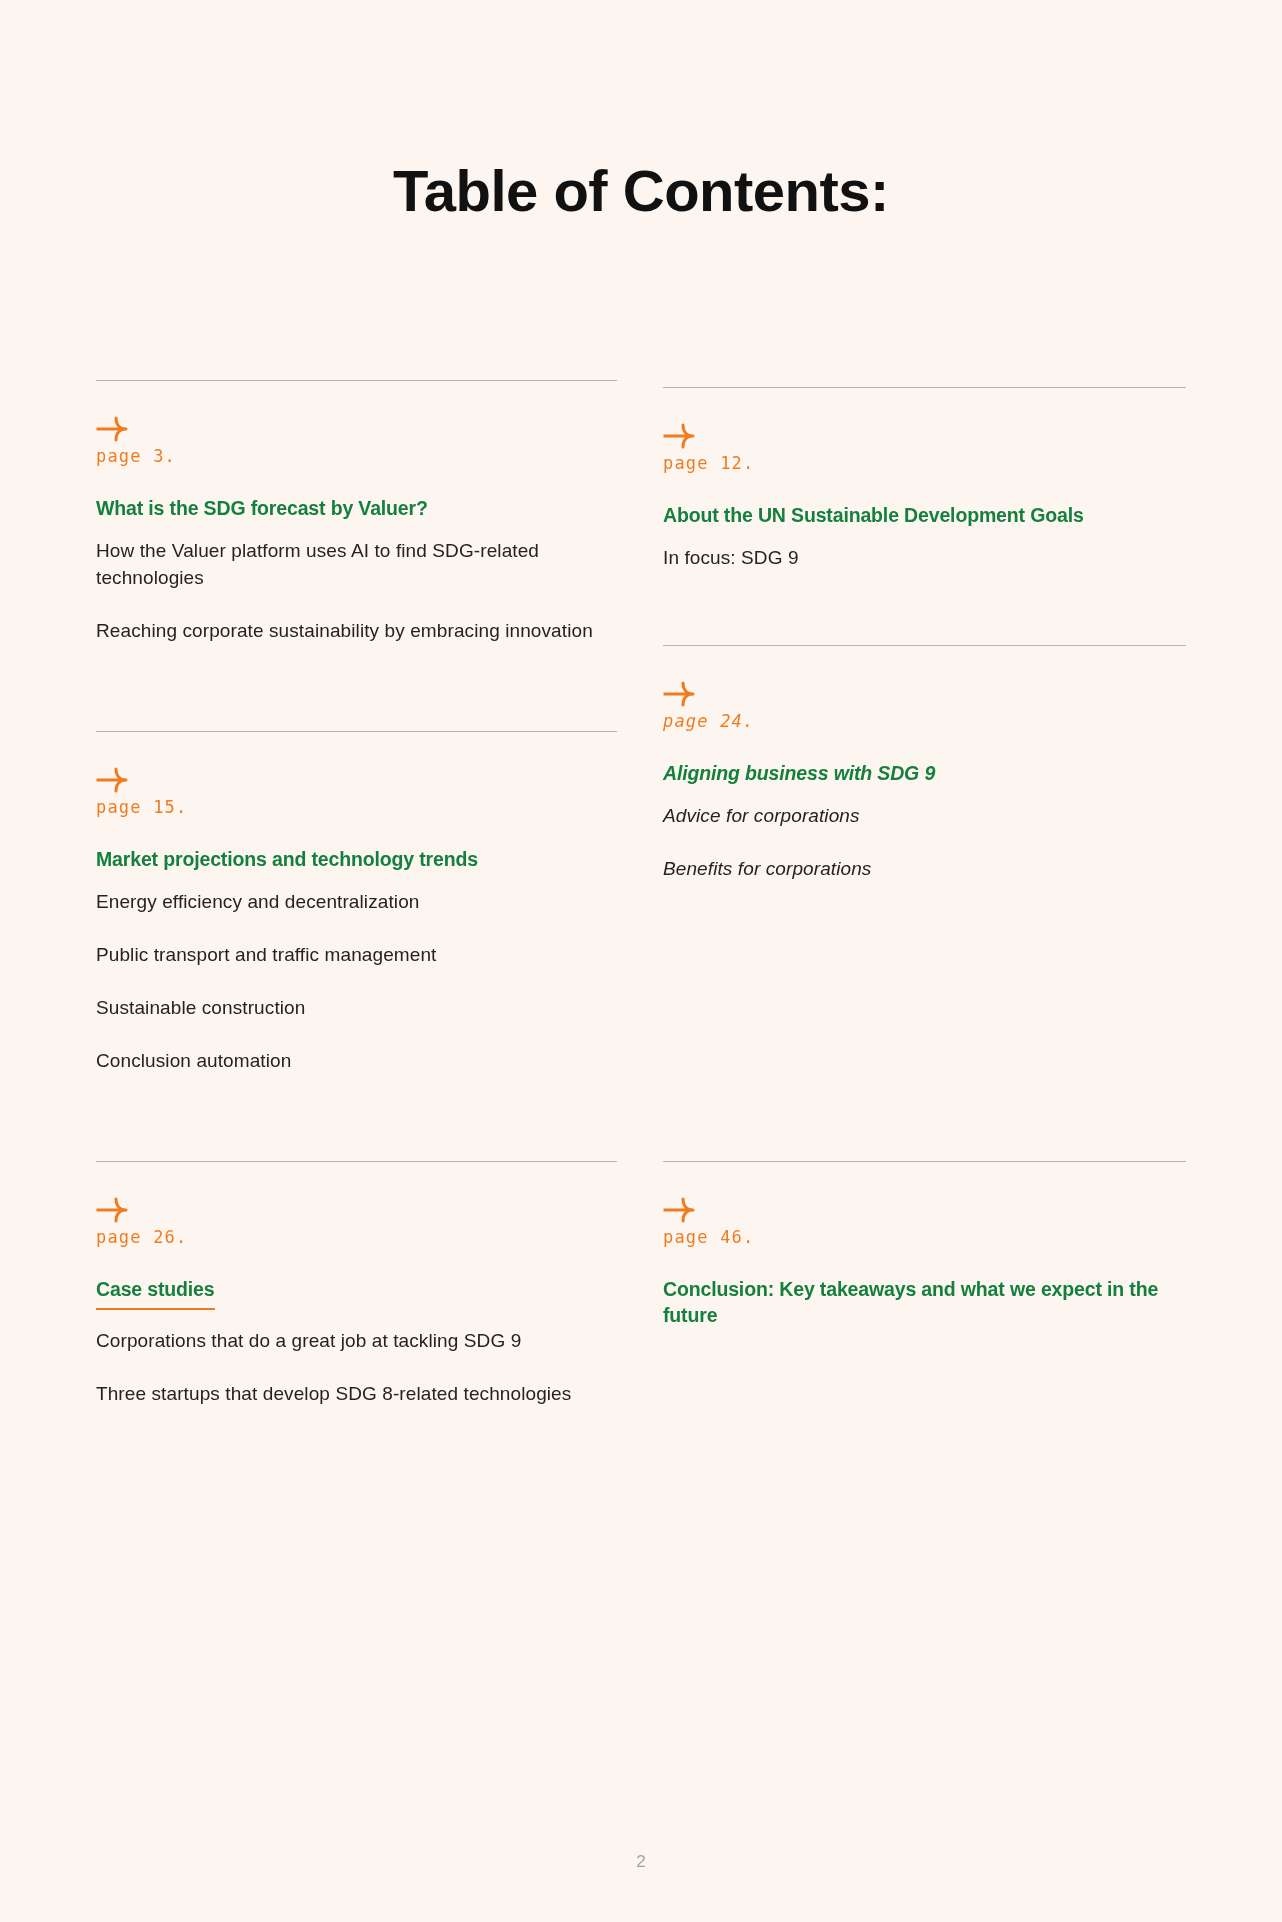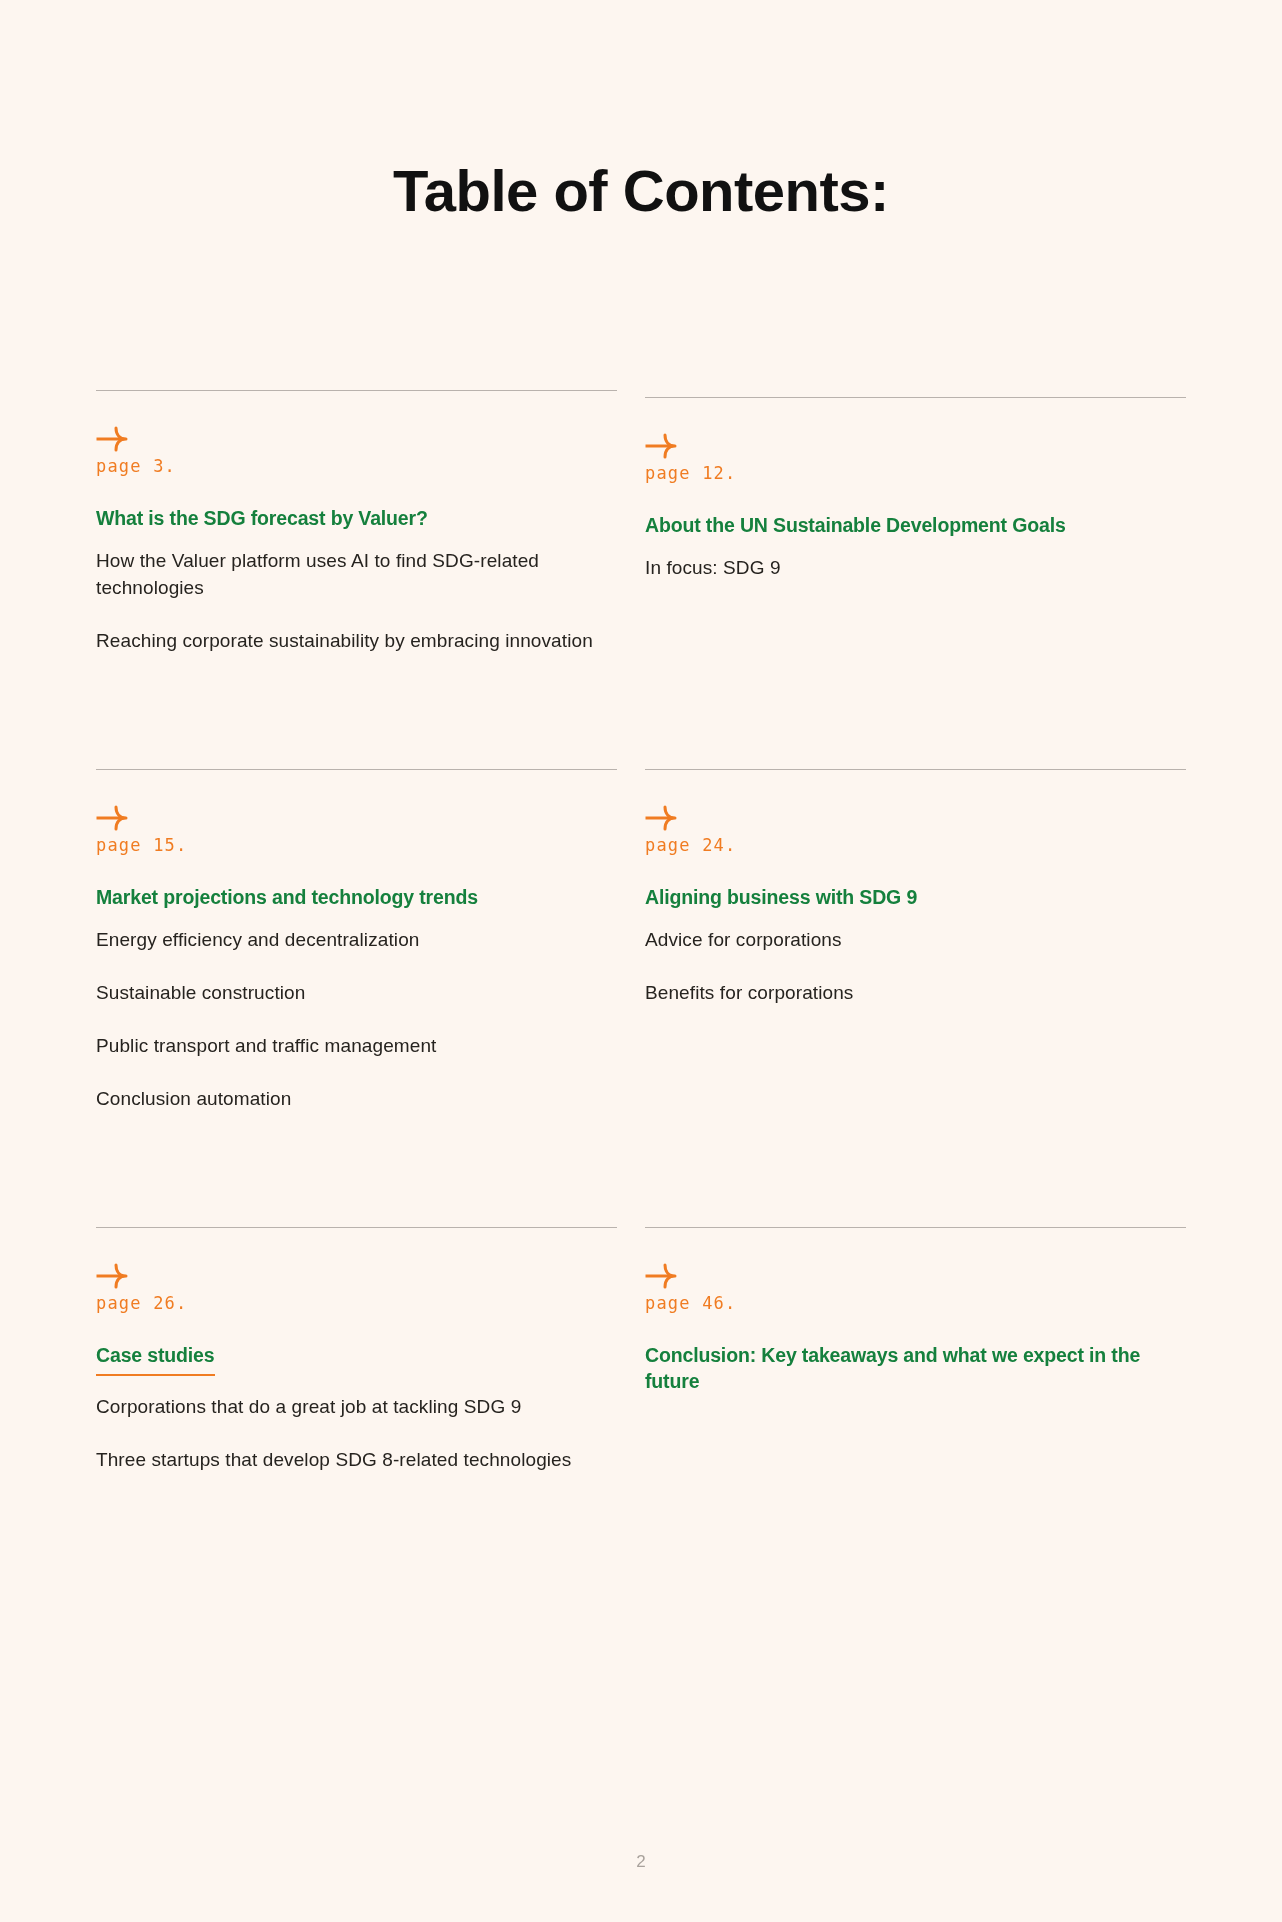--- a/index.html
+++ b/index.html
@@ -33,28 +33,27 @@
     font-size: 58px;
     font-weight: 800;
     letter-spacing: -0.5px;
     color: #111111;
     line-height: 1.1;
   }
 
   
   .toc-grid {
     position: absolute;
-    top: 390px;
+    top: 380px;
     left: 96px;
     width: 1090px;
     display: grid;
     grid-template-columns: 521px 1fr;
     column-gap: 46px;
     row-gap: 0;
-    gap: 28px;
   }
 
   .toc-entry {
     position: relative;
     padding-top: 22px;
     box-sizing: border-box;
   }
 
   .toc-entry .rule {
     position: absolute;
@@ -152,25 +151,25 @@
       </div>
       <div class="toc-entry row-2" style="margin-top: 86px;">
         <div class="rule"></div>
         <span class="arrow-icon"><svg viewBox="0 0 34 26" width="34" height="26" aria-hidden="true">
             <path d="M2 13 H26" stroke="#f07c22" stroke-width="3" stroke-linecap="square" fill="none"></path>
             <path d="M20 2 C20 9 24 13 30 13 C24 13 20 17 20 24" stroke="#f07c22" stroke-width="3" fill="none" stroke-linecap="round" stroke-linejoin="round"></path>
           </svg></span>
         <div class="page-label">page 15.</div>
         <div class="entry-title">Market projections and technology trends</div>
         <div class="entry-sub">Energy efficiency and decentralization</div>
+        <div class="entry-sub">Public transport and traffic management</div>
         <div class="entry-sub">Sustainable construction</div>
-        <div class="entry-sub">Public transport and traffic management</div>
         <div class="entry-sub">Conclusion automation</div>
       </div>
-      <div class="toc-entry row-2" style="margin-top: 86px;">
+      <div class="toc-entry row-2" style=" font-style: italic;">
         <div class="rule"></div>
         <span class="arrow-icon"><svg viewBox="0 0 34 26" width="34" height="26" aria-hidden="true">
             <path d="M2 13 H26" stroke="#f07c22" stroke-width="3" stroke-linecap="square" fill="none"></path>
             <path d="M20 2 C20 9 24 13 30 13 C24 13 20 17 20 24" stroke="#f07c22" stroke-width="3" fill="none" stroke-linecap="round" stroke-linejoin="round"></path>
           </svg></span>
         <div class="page-label">page 24.</div>
         <div class="entry-title">Aligning business with SDG 9</div>
         <div class="entry-sub">Advice for corporations</div>
         <div class="entry-sub">Benefits for corporations</div>
       </div>

